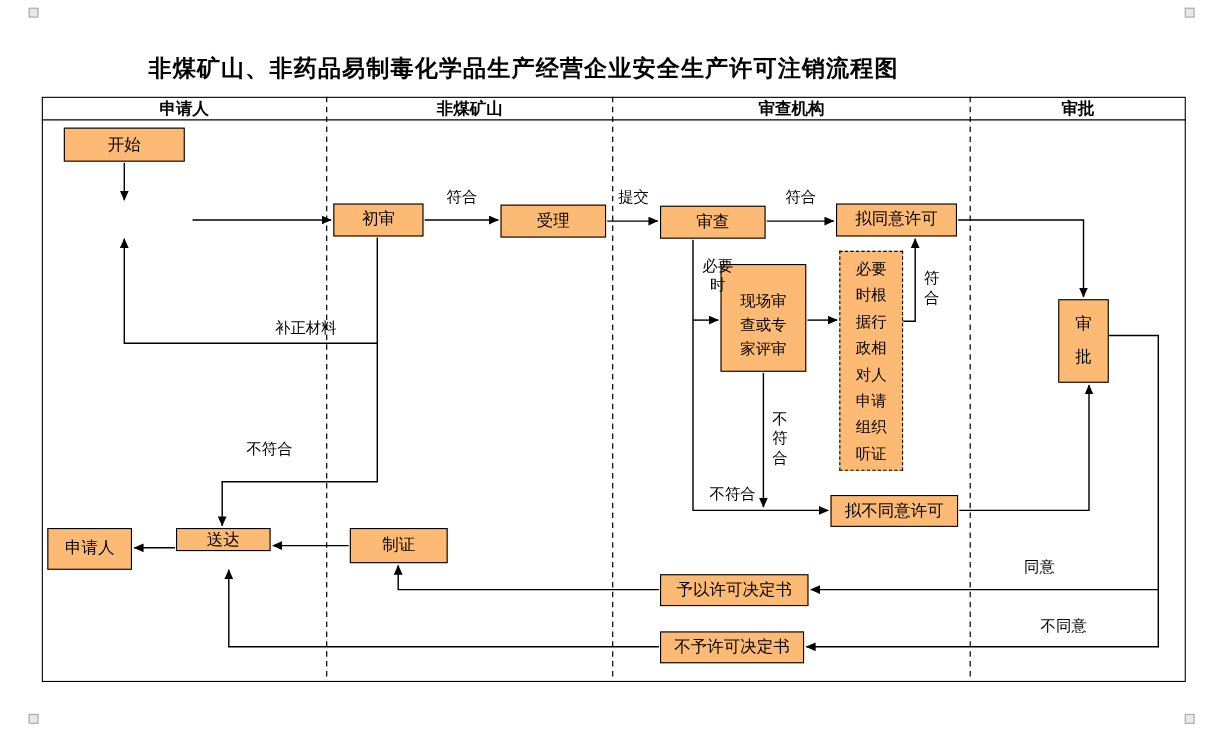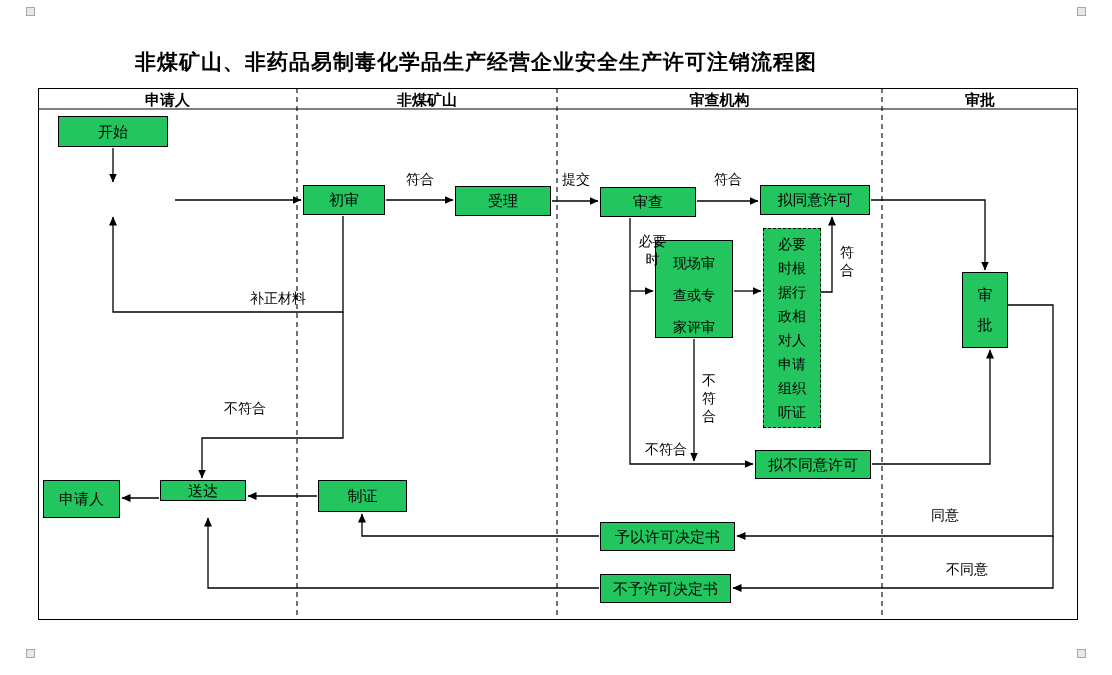--- a/index.html
+++ b/index.html
@@ -17,21 +17,21 @@
     position:absolute; left:38px; top:88px; width:1040px; height:532px;
     border:1.5px solid #000; box-sizing:border-box;
   }
   .lane-label {
     position:absolute; top:91px; height:18px;
     font-size:15px; font-weight:bold; text-align:center; line-height:18px;
   }
   svg.wires { position:absolute; left:0; top:0; width:1112px; height:675px; }
   .node {
     position:absolute; box-sizing:border-box;
-    border:1.4px solid #000; background:#22c55e;
+    border:1.4px solid #000; background:#fdba74;
     display:flex; align-items:center; justify-content:center;
     text-align:center; font-size:15px; line-height:1.2;
   }
   .node.dashed { border-style:dashed; }
   .node .inner { word-break:break-all; }
   .lbl {
     position:absolute; font-size:14px; text-align:center; line-height:1.3;
     background:transparent;
   }
   .vlbl { word-break:break-all; }
@@ -114,21 +114,21 @@
 
   <div class="node" style="left:600px; top:187px; width:96px;  height:30px;">
     <span class="inner">审查</span>
     </div>
 
   <div class="node" style="left:760px; top:185px; width:110px; height:30px;">
     <span class="inner">拟同意许可</span>
     </div>
 
   <div class="node" style="left:655px; top:240px; width:78px;  height:98px; font-size:14px;">
-    <span class="inner" style="width:46px; line-height:32px;margin-top:12px;">现场审查或专家评审</span>
+    <span class="inner" style="width:46px; line-height:22px;margin-top:12px;">现场审查或专家评审</span>
     </div>
 
   <div class="node dashed" style="left:763px; top:228px; width:58px; height:200px; font-size:14px;">
     <span class="inner" style="width:31px; line-height:24px;">必要时根据行政相对人申请组织听证</span>
     </div>
 
   <div class="node" style="left:962px; top:272px; width:46px;  height:76px;">
     <span class="inner" style="width:16px; line-height:30px;">审批</span>
     </div>
 

